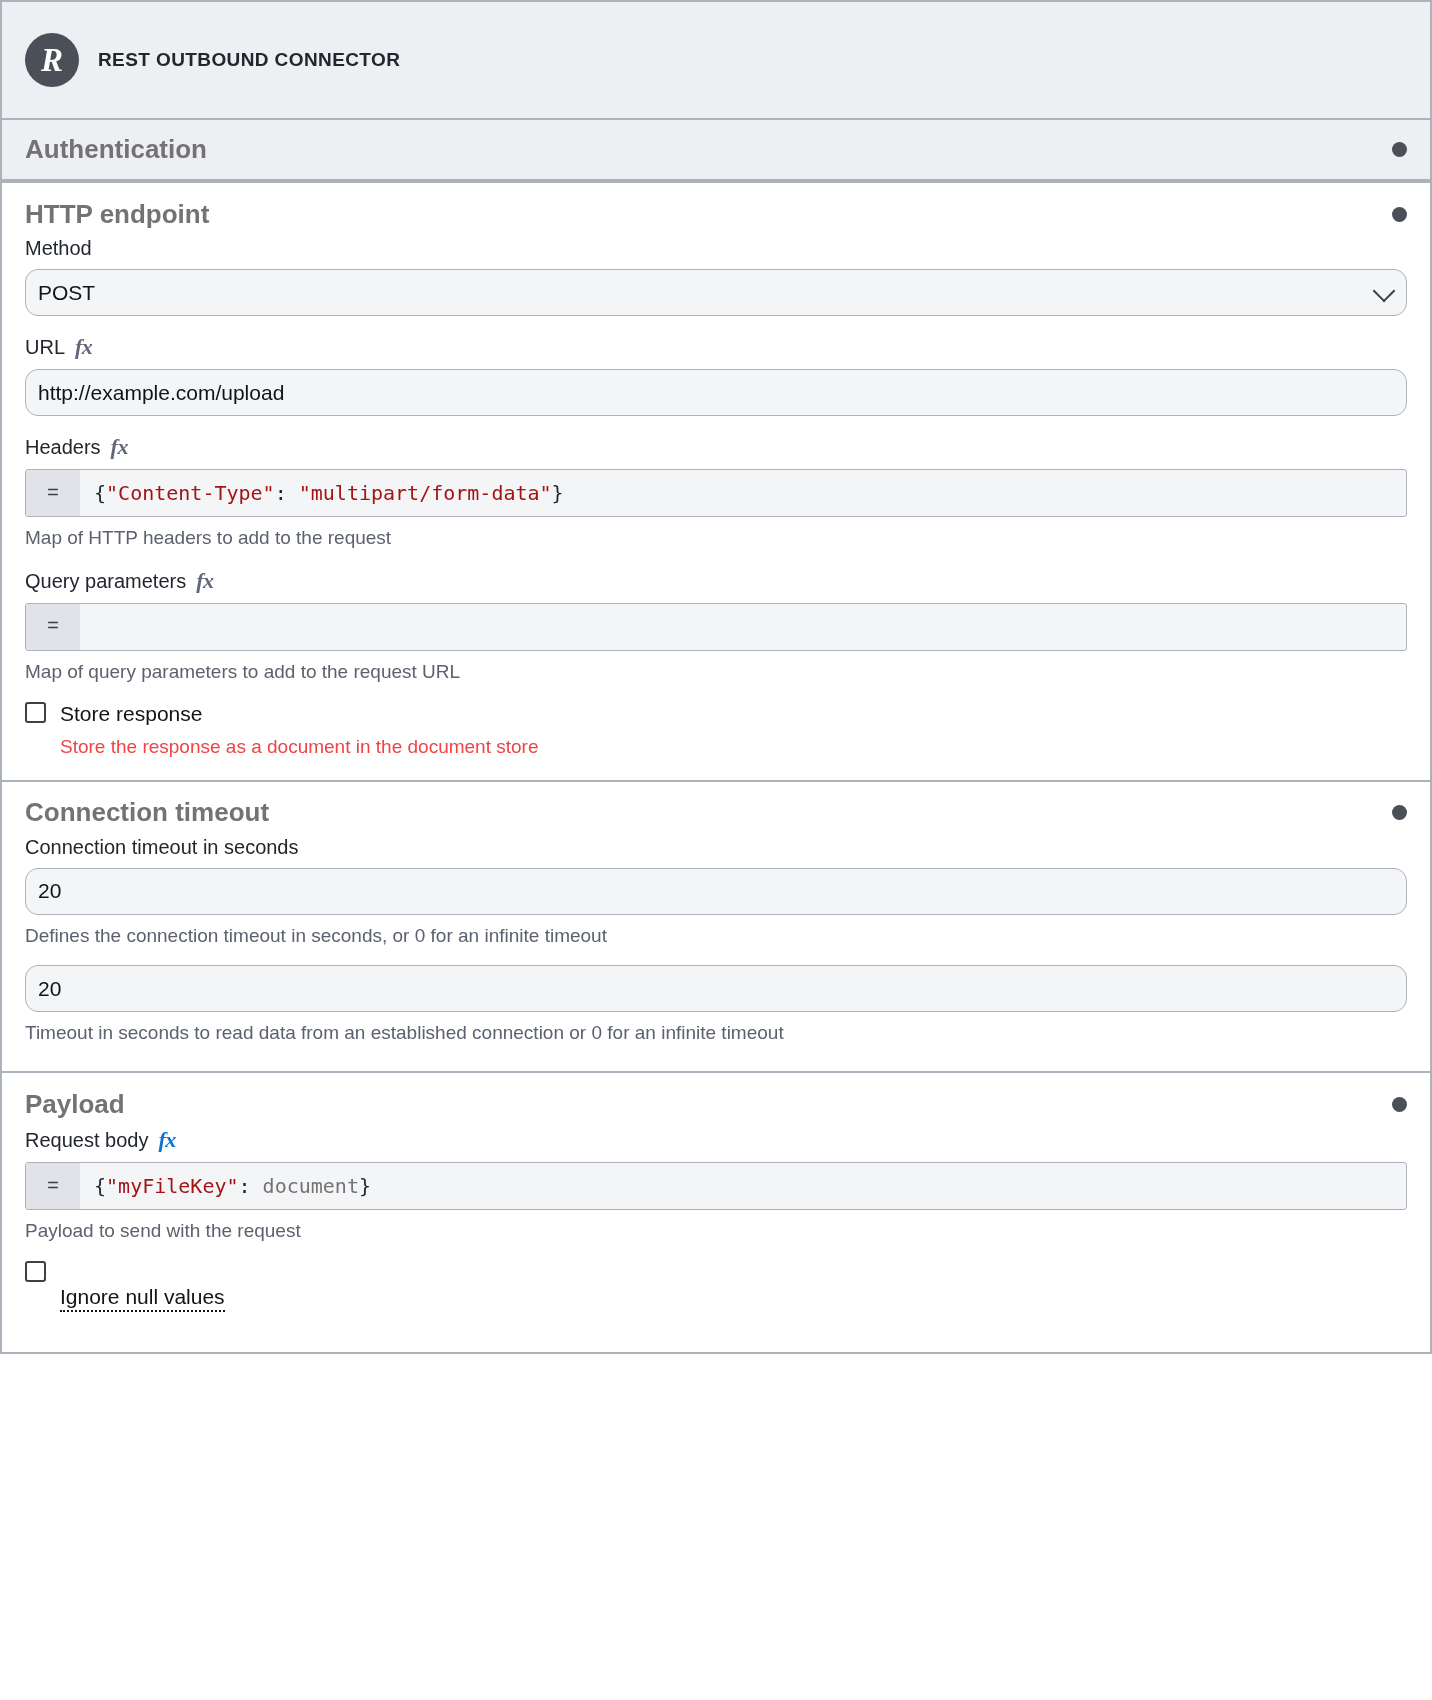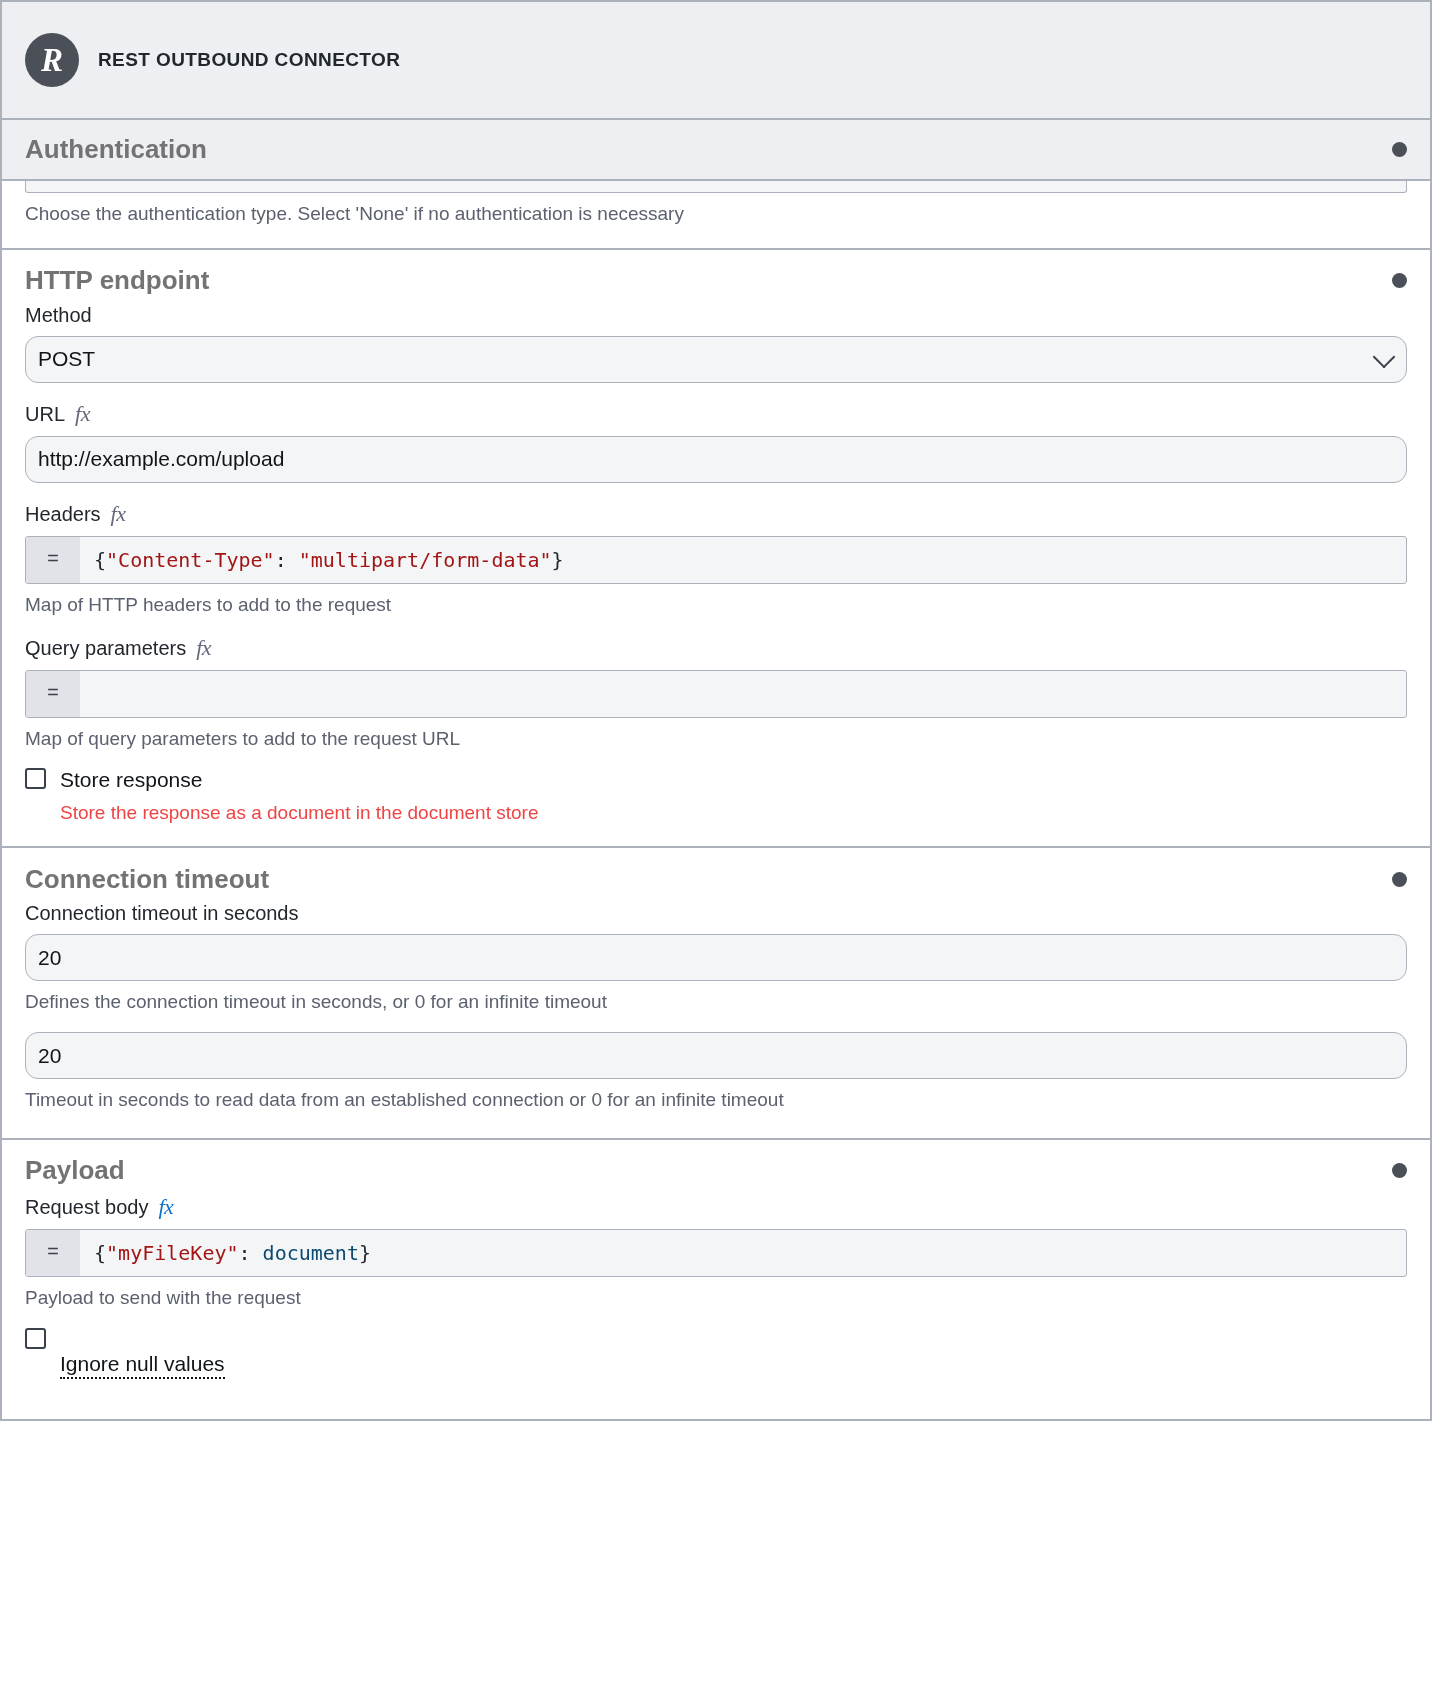--- a/index.html
+++ b/index.html
@@ -91,21 +91,21 @@
     font-size: 20px;
     color: #22272e;
     margin-bottom: 9px;
     display: flex;
     align-items: baseline;
     gap: 10px;
   }
   .fx {
     font-family: "Liberation Serif", serif;
     font-style: italic;
-    font-weight: normal;
+    font-weight: bold;
     font-size: 22px;
     color: #62687a;
     letter-spacing: -0.5px;
   }
   .fx.active { color: #0b73d0; }
 
   .input-box {
     height: 47px;
     background: #f4f5f7;
     border: 1px solid #acb2bb;
@@ -175,21 +175,21 @@
     display: flex;
     align-items: center;
     padding: 0 14px;
     font-family: "DejaVu Sans Mono", monospace;
     font-size: 20px;
     color: #22272e;
     white-space: pre;
     overflow: hidden;
   }
   .tok-str { color: #a31515; }
-  .tok-kw  { color: #0c4a6e; }
+  .tok-kw  { color: #737373; }
   .tok-pun { color: #22272e; }
 
   
   .check-row {
     display: flex;
     align-items: flex-start;
     gap: 14px;
     margin-top: 18px;
   }
   .checkbox {
@@ -222,24 +222,20 @@
   <div class="conn-header">
     <div class="conn-logo">R</div>
     <div class="conn-title">REST OUTBOUND CONNECTOR</div>
   </div>
 
   <div class="group">
     <div class="group-header">
       <div class="group-title">Authentication</div>
       <div class="group-dot"></div>
     </div>
-    <div class="group-body tight-top">
-      <div class="clipped-input"></div>
-      <div class="hint last">Choose the authentication type. Select 'None' if no authentication is necessary</div>
-    </div>
   </div>
 
   <div class="group">
     <div class="group-header" style="background:#ffffff;border-bottom:none;height:54px;padding-top:8px;">
       <div class="group-title">HTTP endpoint</div>
       <div class="group-dot"></div>
     </div>
     <div class="group-body" style="padding-top:0;">
 
       <div class="field">

